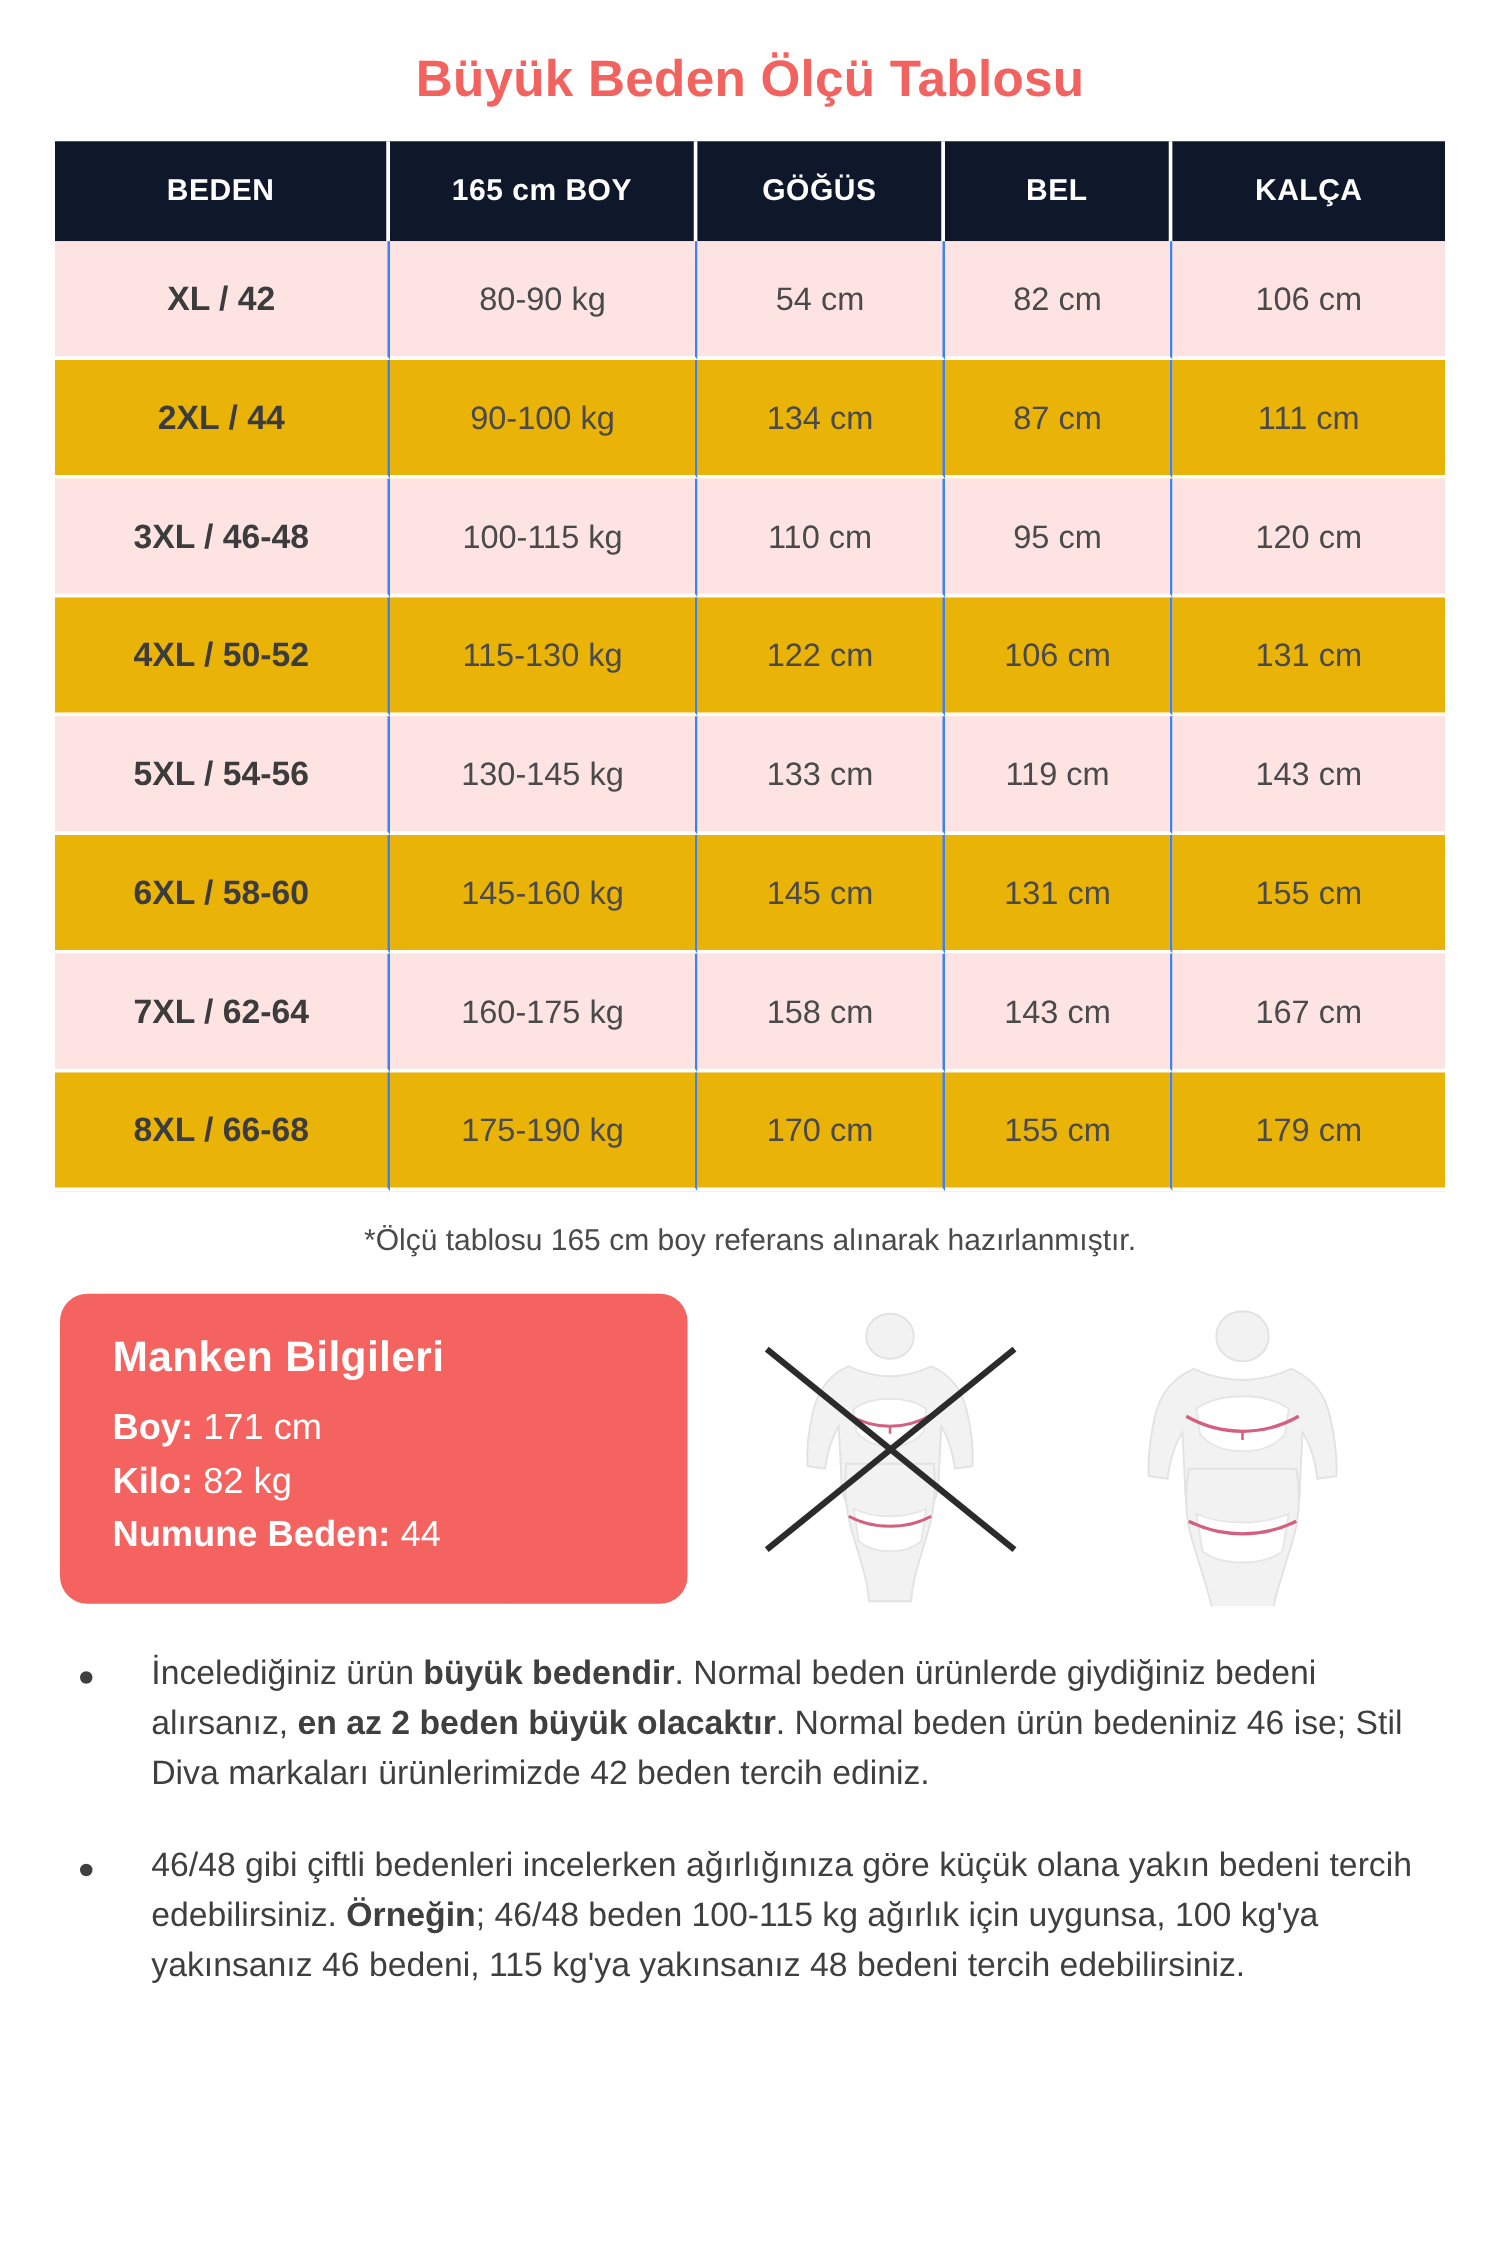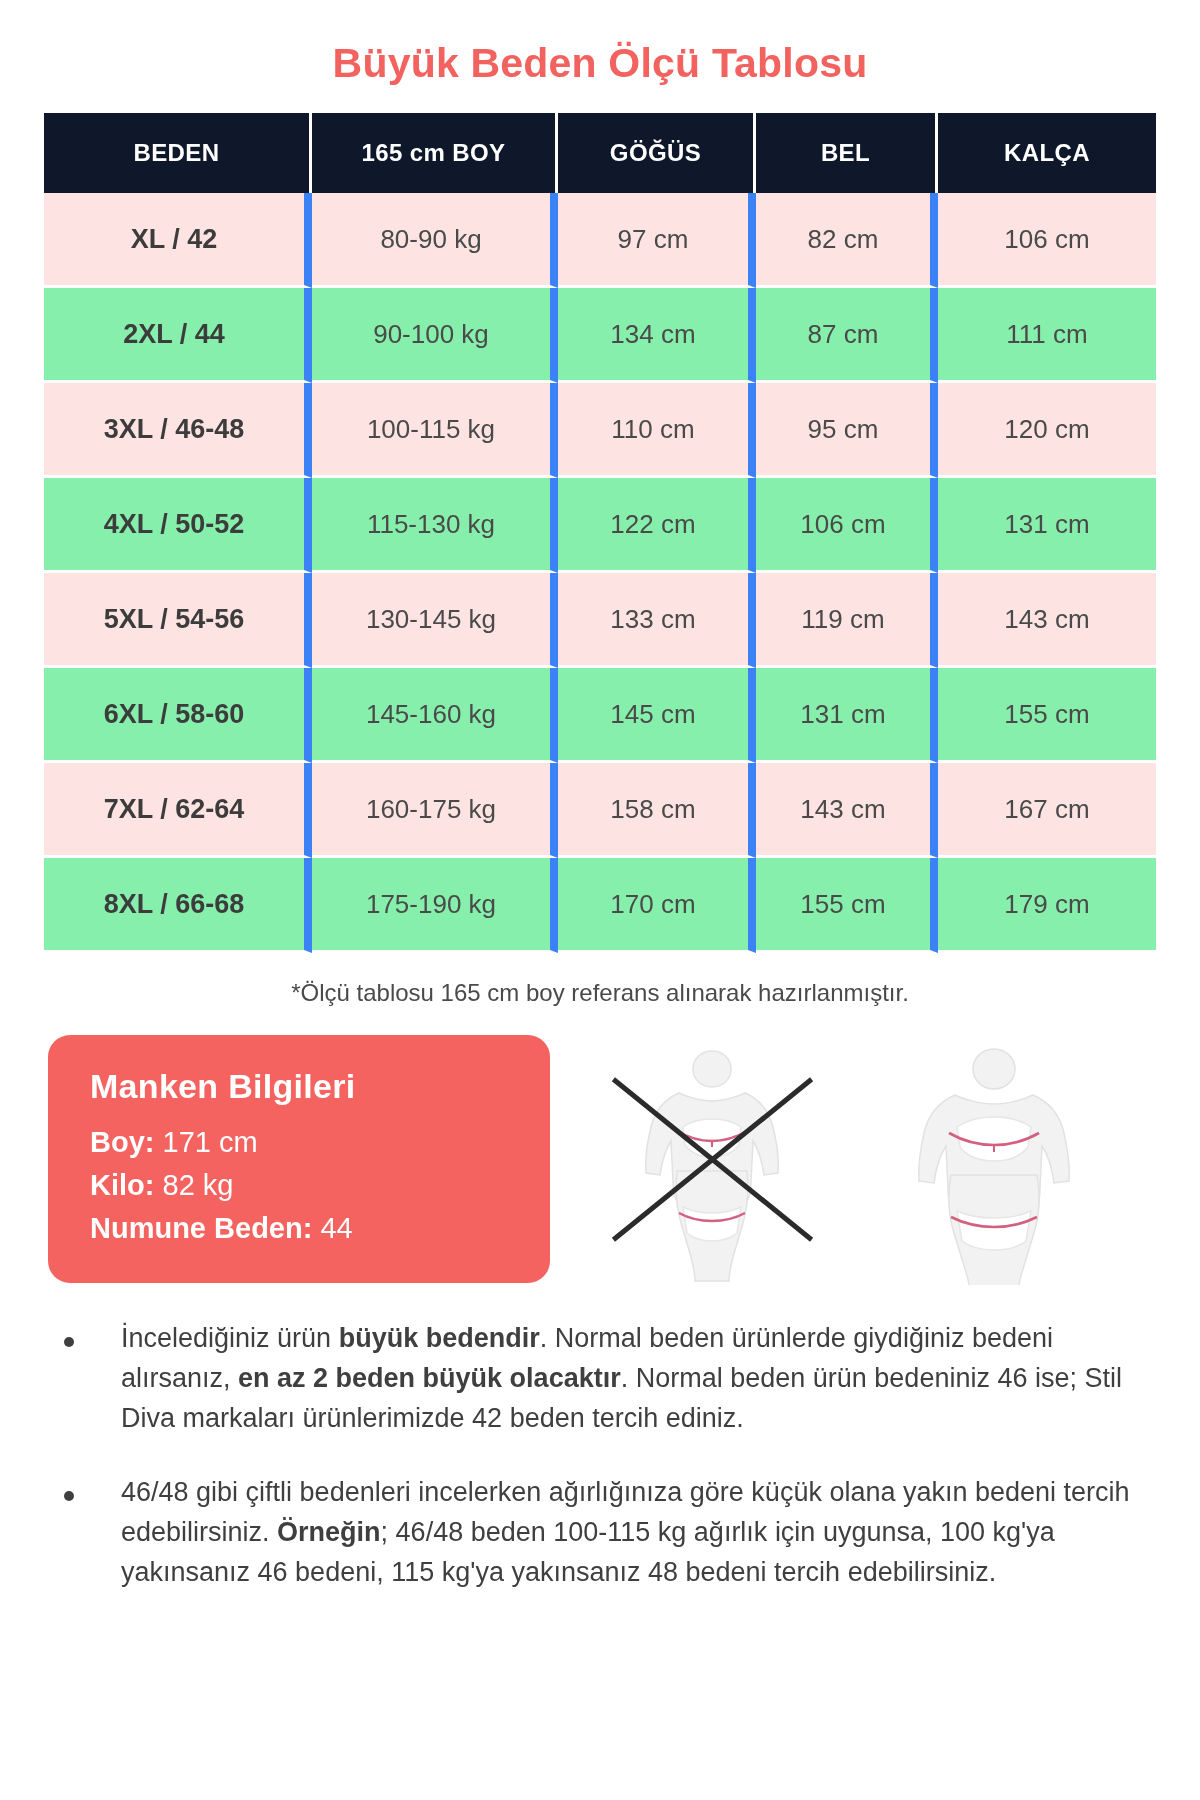--- a/index.html
+++ b/index.html
@@ -47,26 +47,26 @@
     border-right: 3px solid #ffffff;
     vertical-align: middle;
   }
   table.size-table th:last-child { border-right: none; }
   table.size-table td {
     height: 90px;
     text-align: center;
     vertical-align: middle;
     font-size: 26px;
     color: #4a4a4a;
-    border-right: 8px solid #3b82f6;
+    border-right: 2px solid #3b82f6;
     border-bottom: 3px solid #ffffff;
   }
   table.size-table td:last-child { border-right: none; }
   table.size-table tr.row-light td { background: #fde4e2; }
-  table.size-table tr.row-dark td { background: #86efac; }
+  table.size-table tr.row-dark td { background: #eab308; }
   table.size-table td.size-cell {
     font-weight: bold;
     color: #3c3c3c;
     font-size: 27px;
   }
   .col-1 { width: 268px; }
   .col-2 { width: 246px; }
   .col-3 { width: 198px; }
   .col-4 { width: 182px; }
   .col-5 { width: 218px; }
@@ -173,21 +173,21 @@
         <th>165 cm BOY</th>
         <th>GÖĞÜS</th>
         <th>BEL</th>
         <th>KALÇA</th>
       </tr>
     </thead>
     <tbody>
       <tr class="row-light">
         <td class="size-cell">XL / 42</td>
         <td>80-90 kg</td>
-        <td>97 cm</td>
+        <td>54 cm</td>
         <td>82 cm</td>
         <td>106 cm</td>
       </tr>
       <tr class="row-dark">
         <td class="size-cell">2XL / 44</td>
         <td>90-100 kg</td>
         <td>134 cm</td>
         <td>87 cm</td>
         <td>111 cm</td>
       </tr>

